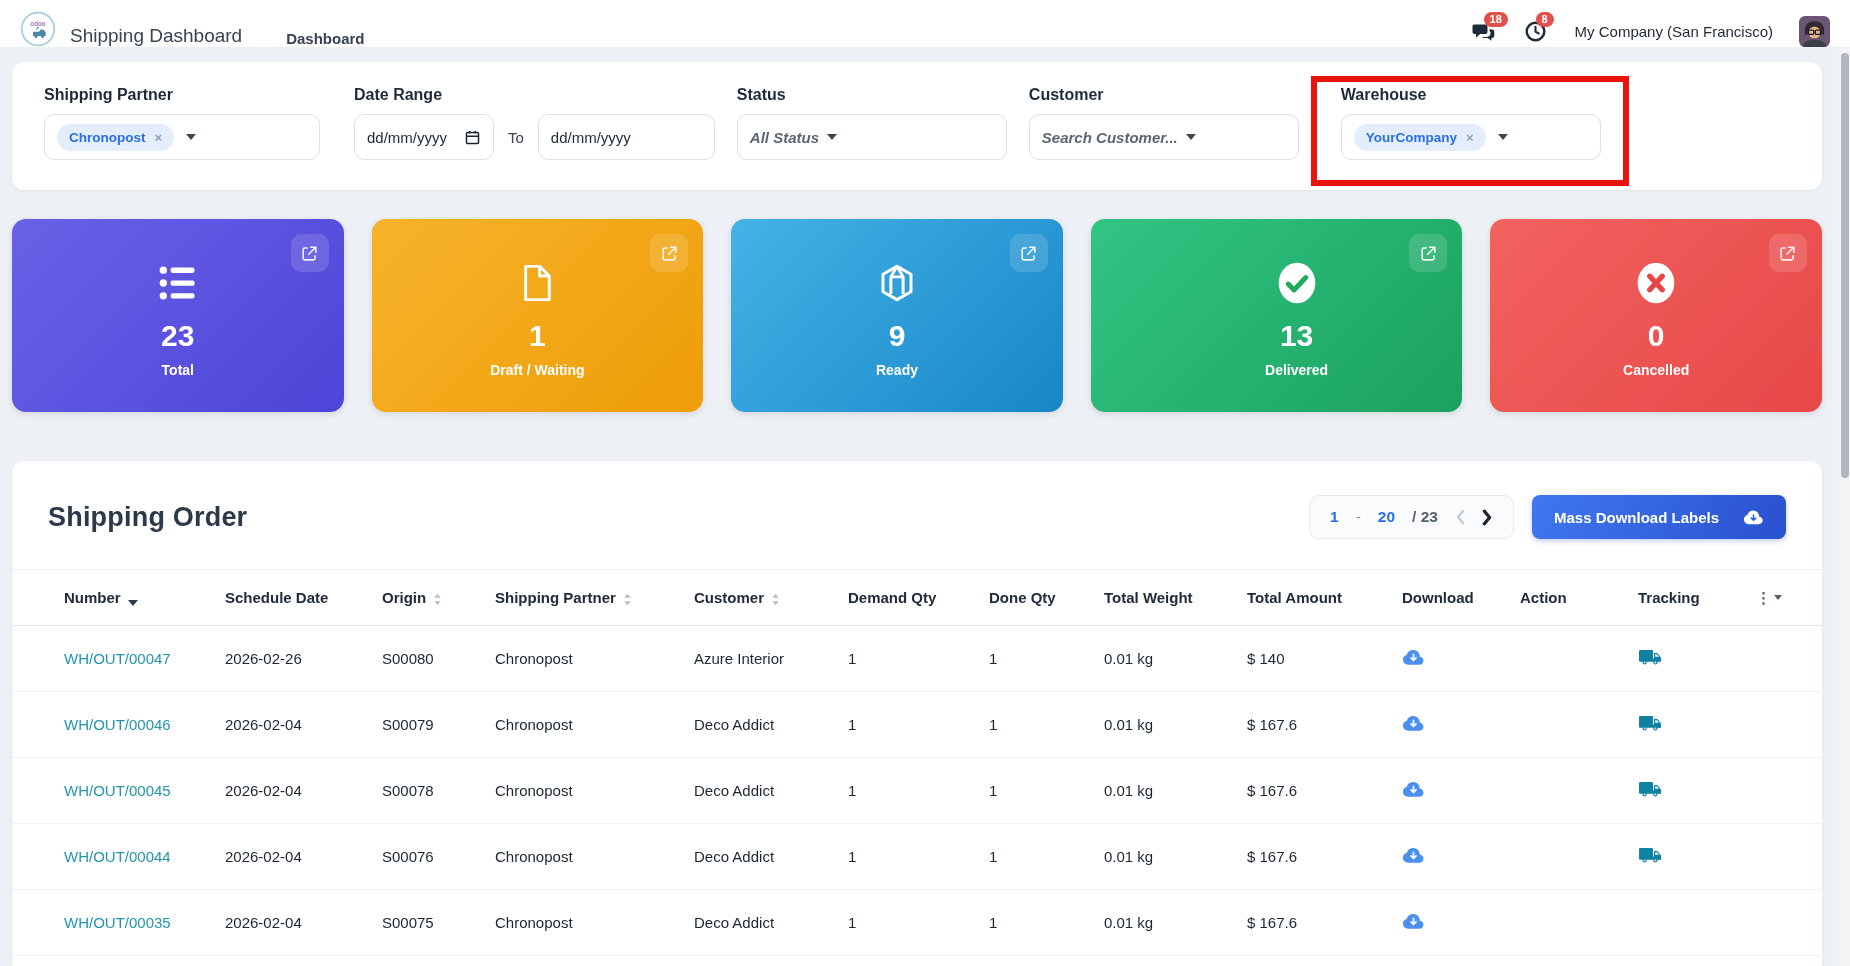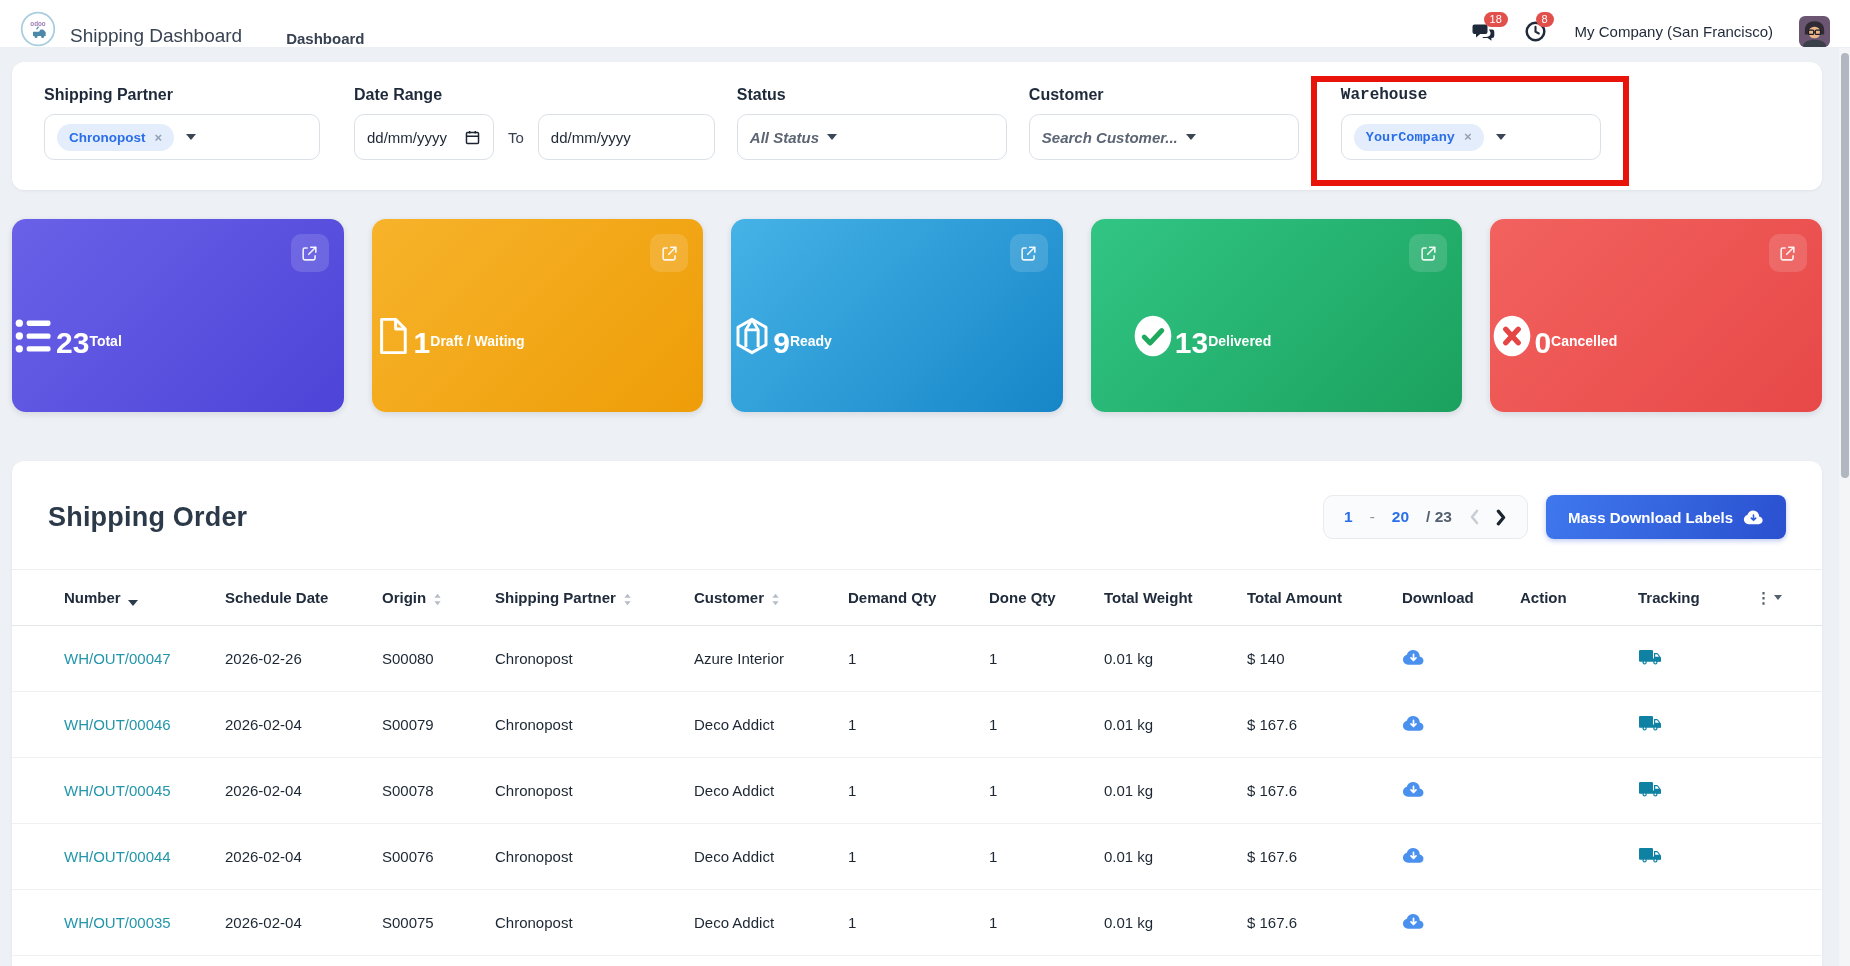--- a/index.html
+++ b/index.html
@@ -16,21 +16,21 @@
     height: 48px; background: #fff; display: flex; align-items: flex-end;
     padding: 0 20px; border-bottom: 1px solid #eceff3;
   }
   .logo-wrap { width: 36px; height: 36px; margin-right: 14px; flex: 0 0 auto; cursor: pointer; }
   .app-title { font-size: 19px; color: #394452; font-weight: 500; margin-right: 44px; white-space: nowrap; }
   .nav-menu-item { font-size: 15px; font-weight: 600; color: #374151; cursor: pointer; }
   .nav-right { margin-left: auto; display: flex; align-items: center; gap: 26px; }
   .nav-icon-btn { position: relative; cursor: pointer; width: 26px; height: 26px; display:flex; align-items:center; justify-content:center; }
   .nav-badge {
     position: absolute; top: -7px; left: 13px; background: #e2504c; color: #fff;
-    font-size: 11px; font-weight: 400; border-radius: 10px; padding: 2px 6px; line-height: 1;
+    font-size: 11px; font-weight: 700; border-radius: 10px; padding: 2px 6px; line-height: 1;
   }
   .company-name { font-size: 15px; color: #1f2937; white-space: nowrap; }
   .avatar { width: 31px; height: 31px; border-radius: 6px; overflow: hidden; cursor: pointer; flex: 0 0 auto; }
 
   
   .filter-card {
     margin: 14px 28px 0 12px; background: #fff; border-radius: 12px;
     padding: 24px 32px 30px; box-shadow: 0 1px 3px rgba(25,35,60,.06);
     display: flex; align-items: flex-start;
   }
@@ -51,32 +51,32 @@
   .date-row { display: flex; align-items: center; }
   .date-input { width: 140px; justify-content: space-between; color: #1f2937; font-size: 15px; }
   .date-input.second { width: 177px; justify-content: flex-start; }
   .date-sep { margin: 0 14px; font-size: 15px; color: #374151; }
   .g-status { margin-left: 22px; }
   .g-status .field { width: 270px; }
   .g-customer { margin-left: 22px; }
   .g-customer .field { width: 270px; }
   .ph-text { font-style: italic; color: #5b6573; font-size: 15px; font-weight: 600; }
   .ph-text + .caret { margin-left: 8px; }
-  .g-warehouse { margin-left: 42px; position: relative; font-family: Liberation Mono, monospace; }
+  .g-warehouse { margin-left: 42px; position: relative; }
   .g-warehouse .field { width: 260px; }
   .red-annotation {
     position: absolute; top: -10px; left: -30px; width: calc(100% + 58px); height: 110px;
     border: 6px solid #e8130b; pointer-events: none; z-index: 5;
   }
 
   
   .cards-row { margin: 29px 28px 0 12px; display: flex; gap: 28px; }
   .stat-card {
     flex: 1; height: 193px; border-radius: 14px; position: relative; color: #fff;
-    display: flex; flex-direction: row; align-items: center; cursor: pointer;
+    display: flex; flex-direction: column; align-items: center; cursor: pointer;
     padding-top: 40px; box-shadow: 0 2px 6px rgba(25,35,60,.12);
   }
   .stat-card.c0 { background: linear-gradient(135deg,#6a61e8,#4d44d8); }
   .stat-card.c1 { background: linear-gradient(135deg,#f7b32b,#ee9d07); }
   .stat-card.c2 { background: linear-gradient(135deg,#45b3e6,#1786c8); }
   .stat-card.c3 { background: linear-gradient(135deg,#31c584,#1ba15e); padding-left: 40px; }
   .stat-card.c4 { background: linear-gradient(135deg,#f2625e,#e74848); }
   .stat-icon { height: 48px; display: flex; align-items: center; }
   .stat-value { font-size: 30px; font-weight: 800; margin-top: 14px; line-height: 1; }
   .stat-label { font-size: 14px; font-weight: 600; margin-top: 11px; }
@@ -98,21 +98,21 @@
     height: 44px; background: #fafbfc; border: 1px solid #e8eaee; border-radius: 10px;
     display: flex; align-items: center; padding: 0 20px; gap: 17px; font-size: 15.5px;
   }
   .pg-num { color: #2a6ee8; font-weight: 700; cursor: pointer; }
   .pg-dash { color: #8a93a1; }
   .pg-total { color: #55606e; font-weight: 600; }
   .pg-chev { cursor: pointer; display: flex; align-items: center; }
   .mass-btn {
     height: 44px; padding: 0 22px; border: none; border-radius: 8px; cursor: pointer;
     background: linear-gradient(115deg,#3f78ee,#2a50cf); color: #fff;
-    font-size: 15px; font-weight: 700; display: flex; align-items: center; gap: 10px;
+    font-size: 15px; font-weight: 700; display: flex; align-items: center; gap: 24px;
     font-family: "Liberation Sans", sans-serif; box-shadow: 0 2px 5px rgba(42,80,207,.3);
   }
 
   
   table.orders-table { width: 100%; border-collapse: collapse; table-layout: fixed; margin-top: 30px; }
   .orders-table thead tr { border-top: 1px solid #eceef1; border-bottom: 1px solid #e4e7ea; }
   .orders-table th {
     height: 56px; text-align: left; font-size: 15px; font-weight: 700; color: #202c3c;
     white-space: nowrap; cursor: pointer;
   }

